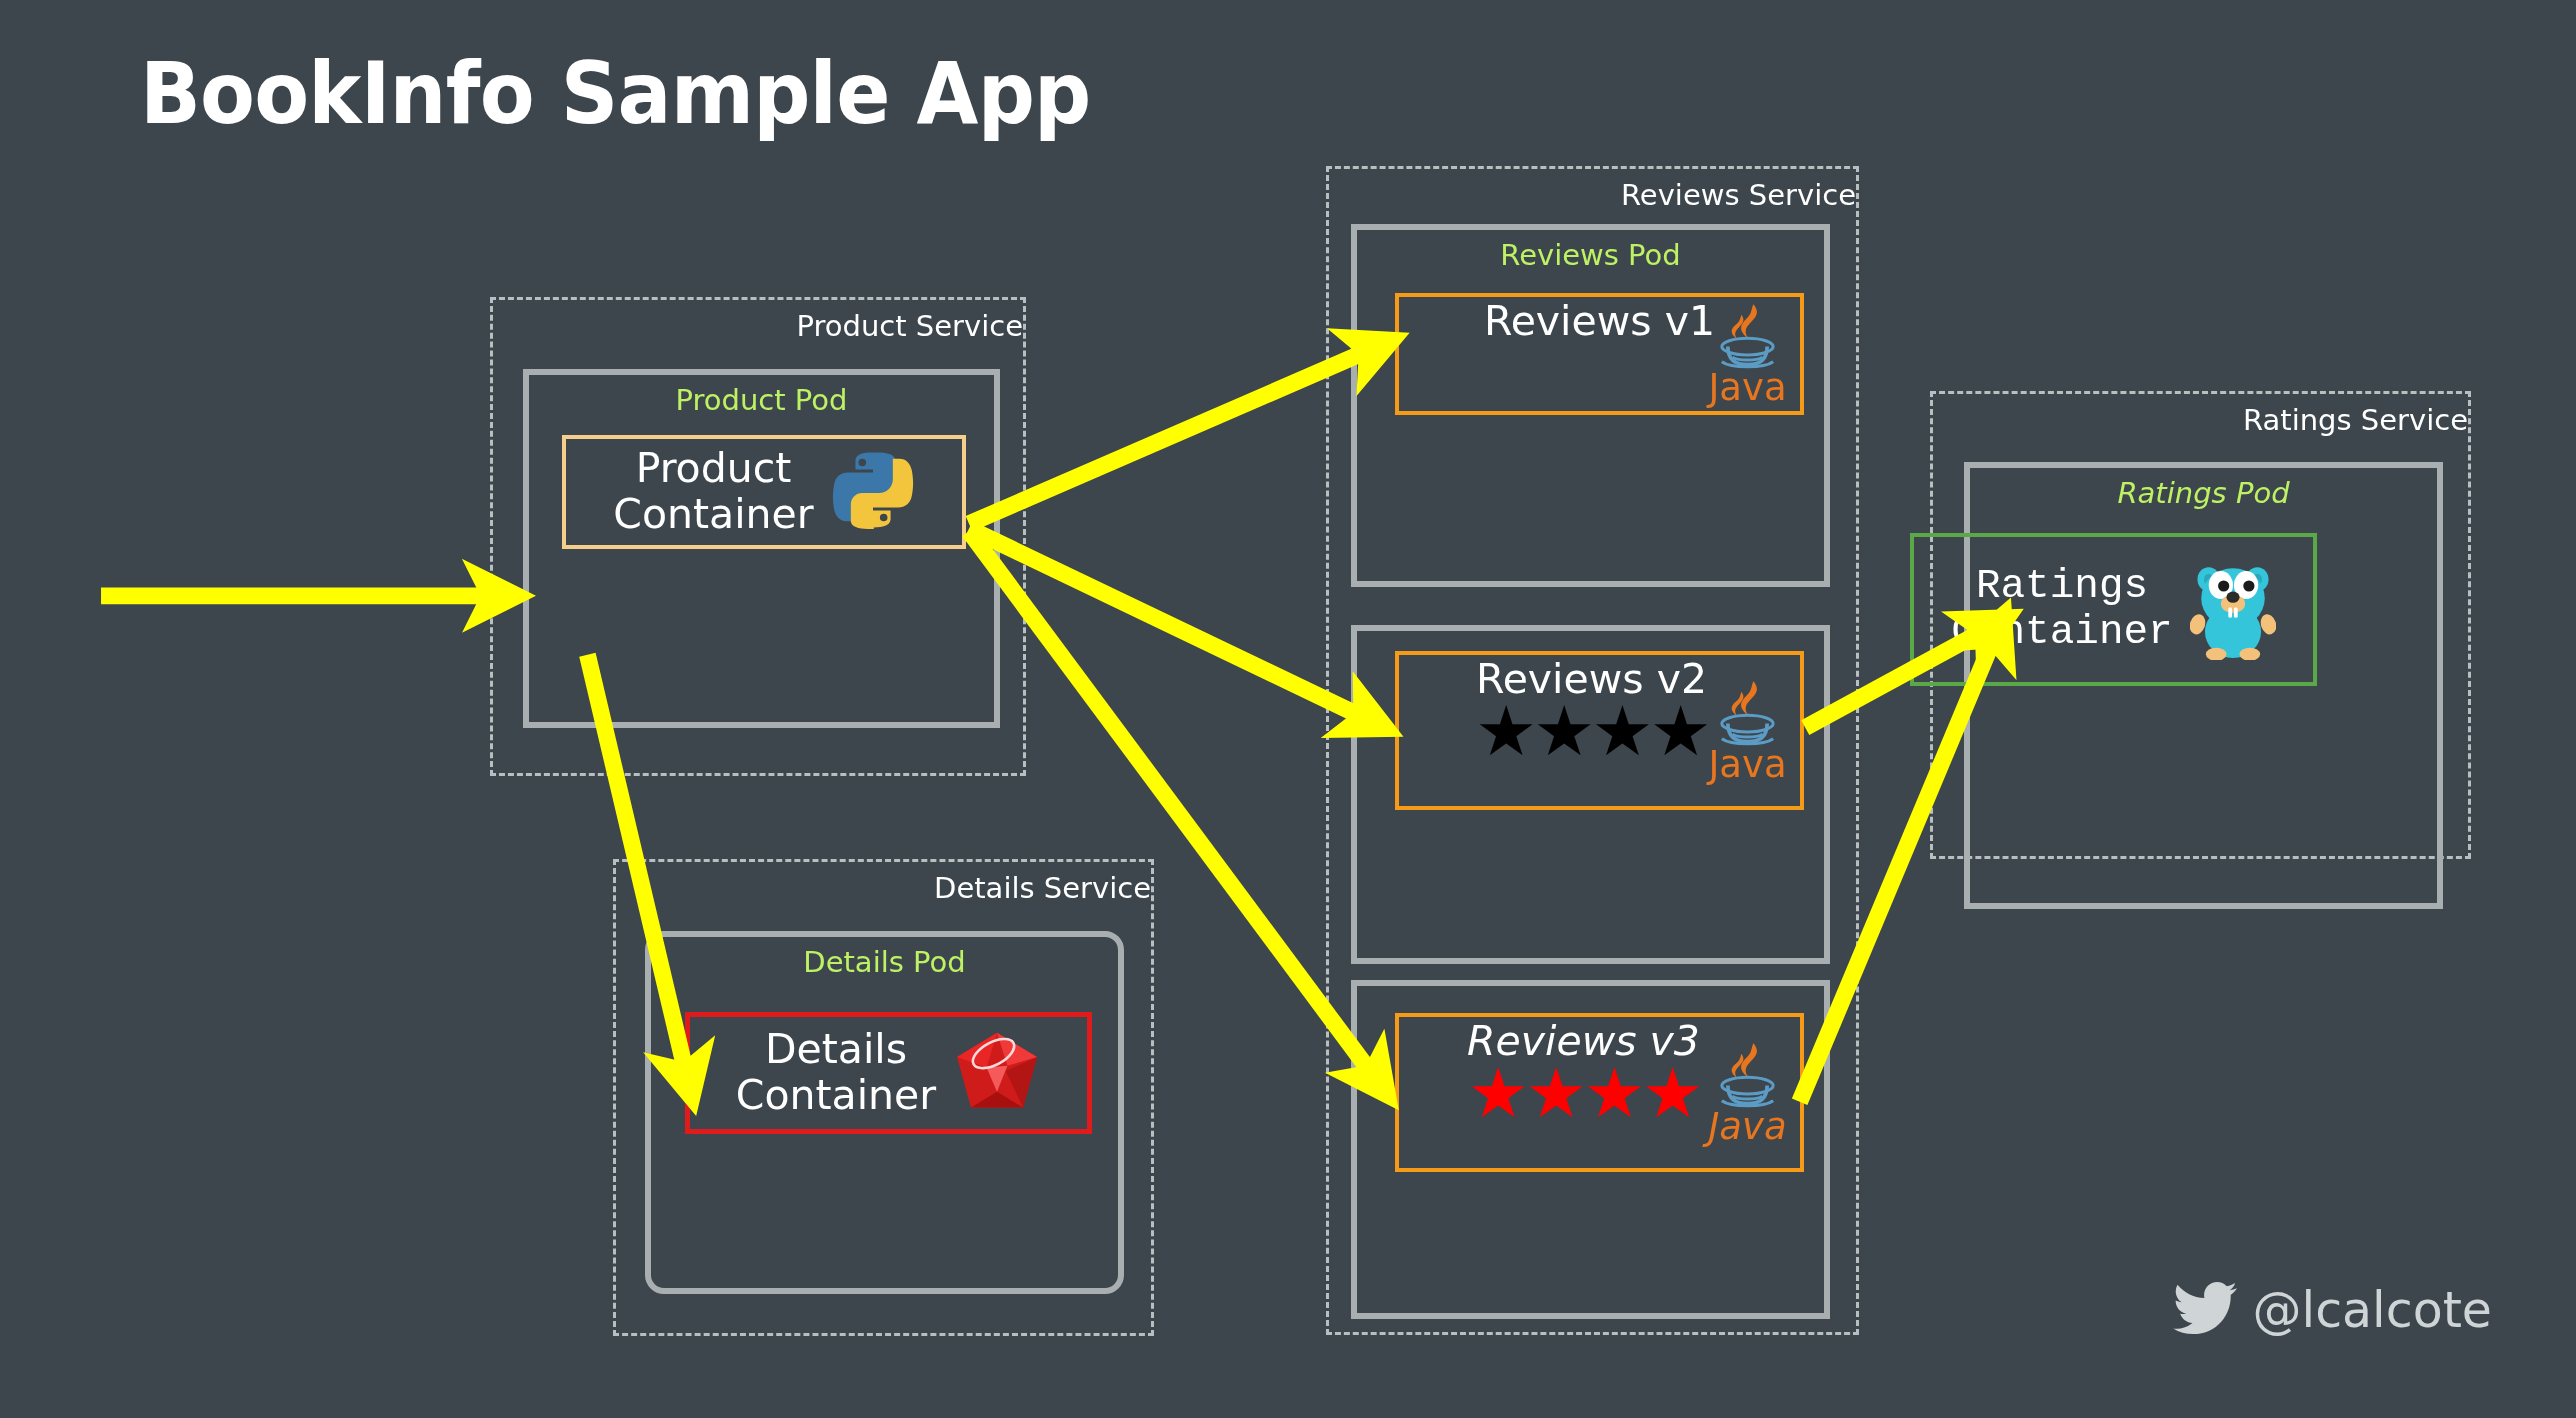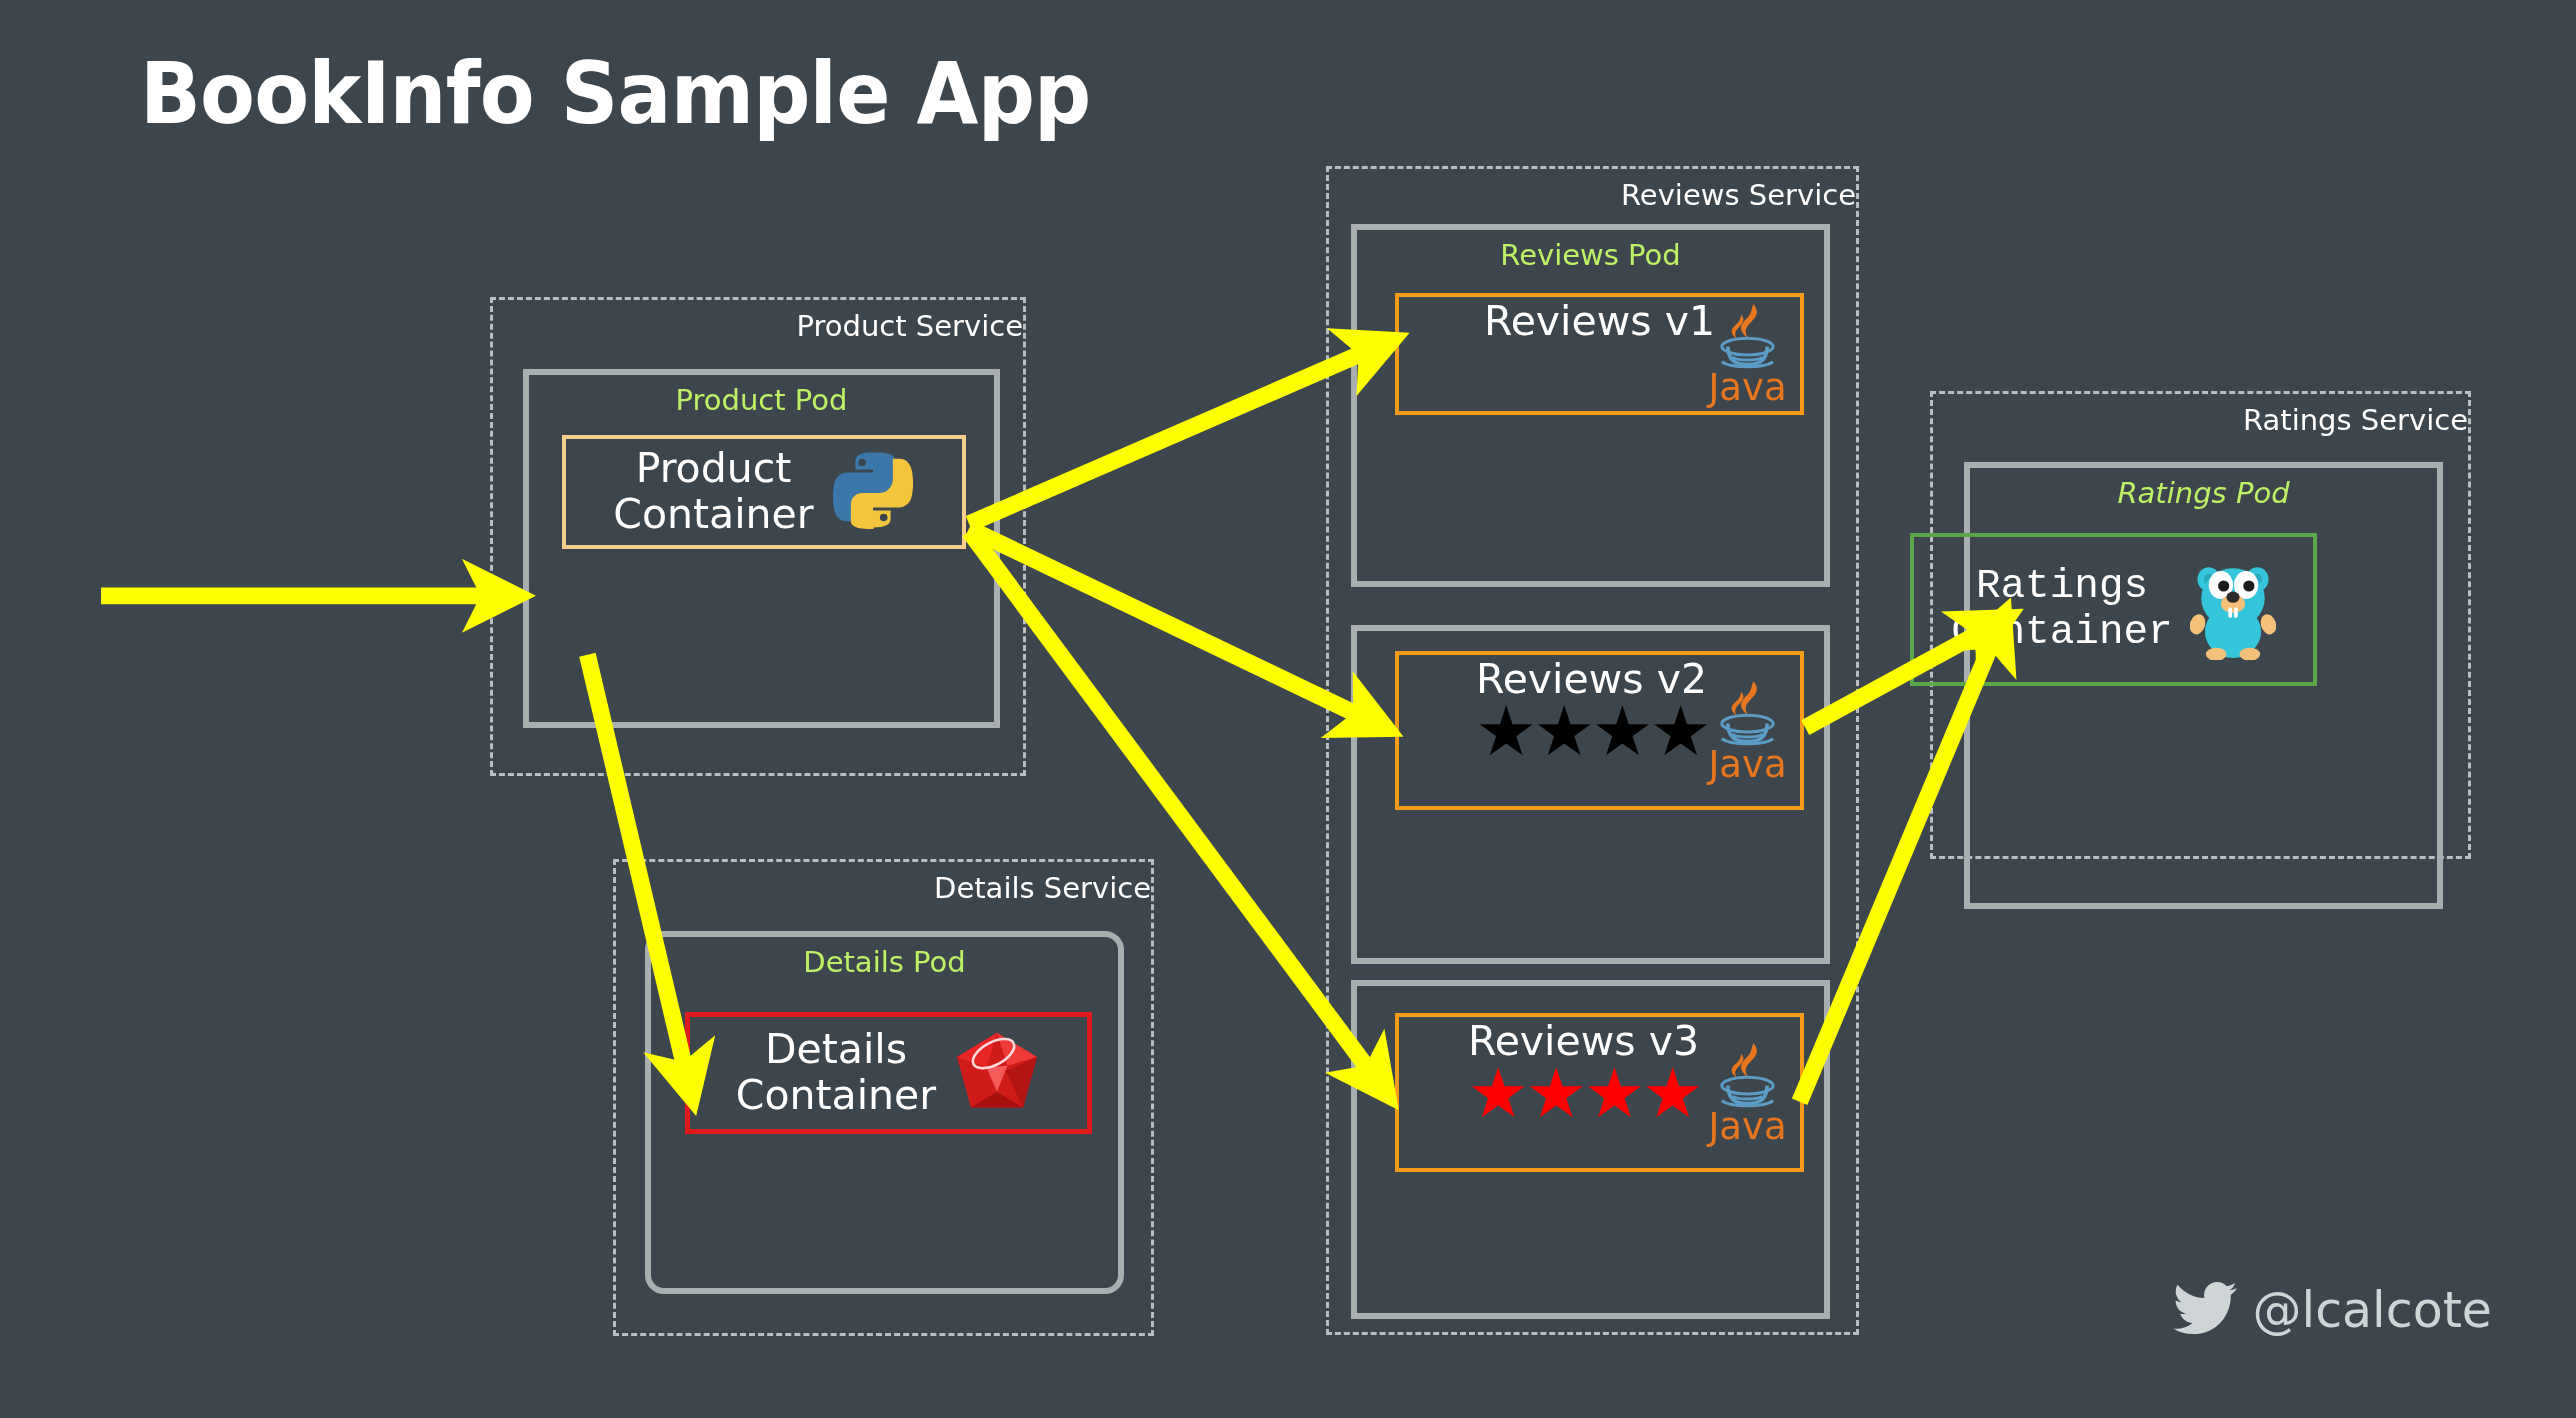--- a/index.html
+++ b/index.html
@@ -268,21 +268,21 @@
             <path fill="none" stroke="#5b9bc4" stroke-width="4" d="M30 72c8 5 32 5 40 0"></path>
             <path fill="none" stroke="#5b9bc4" stroke-width="4" d="M16 78c12 9 56 9 68 0"></path>
           </svg>
           <div class="java-word">Java</div>
         </div>
       </div>
     </div>
   </div>
 
   <div class="pod" style="left:1351px; top:980px; width:479px; height:339px;"></div>
-  <div class="container-box" style="left:1395px; top:1013px; width:409px; height:159px; border-color:#f59b17;">
+  <div class="container-box" style="left:1395px; top:1013px; width:409px; height:159px; border-color:#f59b17;font-style:italic;">
     <div class="rev-inner">
       <div class="rev-center" style="margin-right:32px;">
         <div class="rev-title">Reviews v3</div>
         <div class="stars">
           <span style="color:#ff0000">★</span>
           <span style="color:#ff0000">★</span>
           <span style="color:#ff0000">★</span>
           <span style="color:#ff0000">★</span>
         </div>
       </div>

